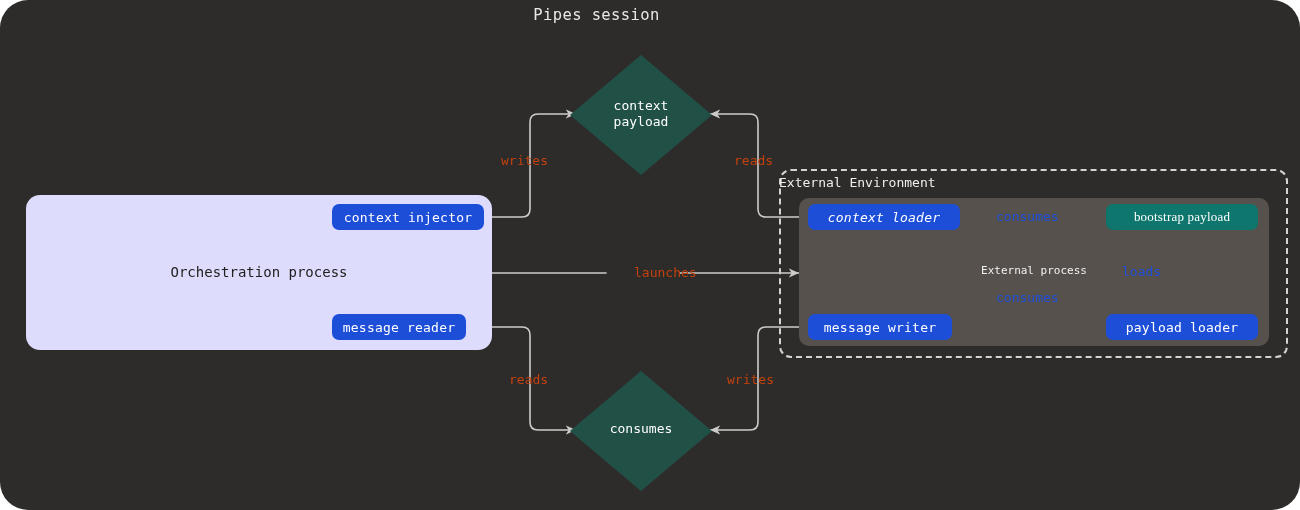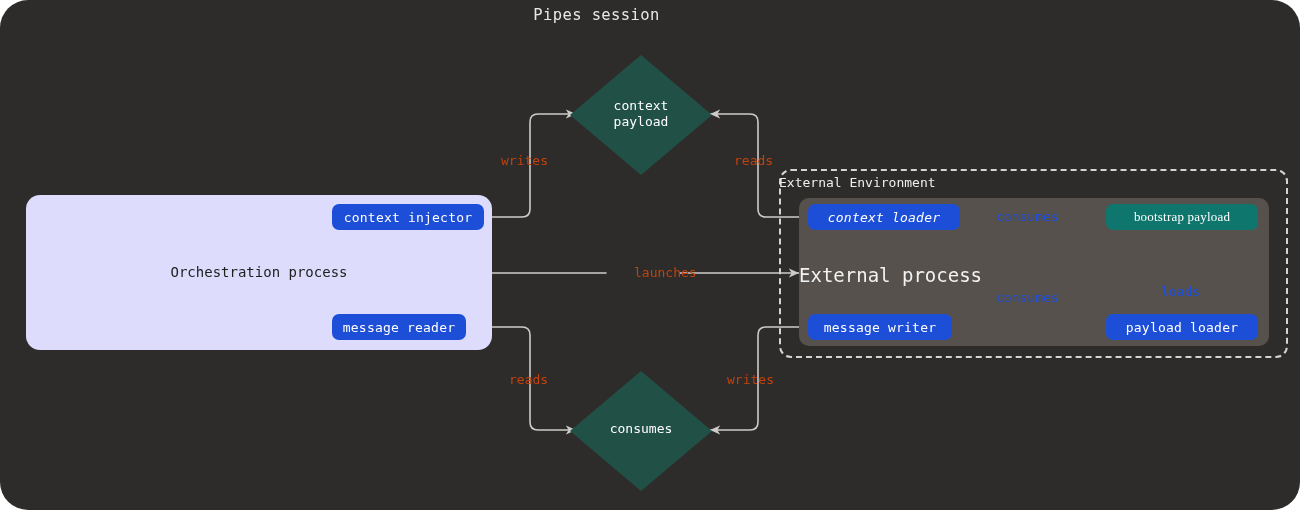--- a/index.html
+++ b/index.html
@@ -20,22 +20,22 @@
               color:#22201f;font-size:14px;}
   
   #extenv{position:absolute;left:779px;top:169px;width:509px;height:189px;
           border:2px dashed #d6d4d2;border-radius:12px;box-sizing:border-box;
           background:transparent;}
   #extenv-label{left:779px;top:175px;width:509px;
                 color:#eeeeee;font-size:13px;}
   
   #extproc{position:absolute;left:799px;top:198px;width:470px;height:148px;
            background:#56514d;border-radius:10px;}
-  #extproc-label{left:799px;top:264px;width:470px;
-                 color:#f2f2f2;font-size:19px;}
+  #extproc-label{left:799px;top:264px;width:470px;text-align:center;
+                 color:#f2f2f2;font-size:11px;}
   
   .pill{position:absolute;display:flex;align-items:center;justify-content:center;
         border-radius:7px;font-size:13px;color:#ffffff;box-sizing:border-box;
         height:26px;white-space:nowrap;letter-spacing:.2px;}
   .pill.purple{background:#1d4ed8;}
   .pill.teal{background:#0f766e;font-family:Liberation Serif, serif;}
   #n-ctx-inj{left:332px;top:204px;width:152px;}
   #n-msg-rdr{left:332px;top:314px;width:134px;}
   #n-ctx-ldr{left:808px;top:204px;width:152px;font-style:italic;}
   #n-msg-wtr{left:808px;top:314px;width:144px;}
@@ -48,21 +48,21 @@
   
   .elabel{color:#c2410c;font-size:13px;}
   .elabel.dim{color:#1d4ed8;}
   #l-writes-top{left:501px;top:153px;}
   #l-reads-top{left:734px;top:153px;}
   #l-launches{left:609px;top:265px;margin-left:25px;}
   #l-reads-bot{left:509px;top:372px;}
   #l-writes-bot{left:727px;top:372px;}
   #l-consumes-1{left:996px;top:209px;}
   #l-consumes-2{left:996px;top:290px;}
-  #l-loads{left:1161px;top:264px;margin-top:20px;}
+  #l-loads{left:1122px;top:264px;}
 </style>
 </head>
 <body>
 
 <div id="root">
   <div id="canvas"></div>
 
   <svg id="svg" viewBox="0 0 1300 510" xmlns="http://www.w3.org/2000/svg">
     <defs>
       <marker id="arw" viewBox="0 0 10 10" refX="9" refY="5" markerWidth="7" markerHeight="7" orient="auto-start-reverse">

